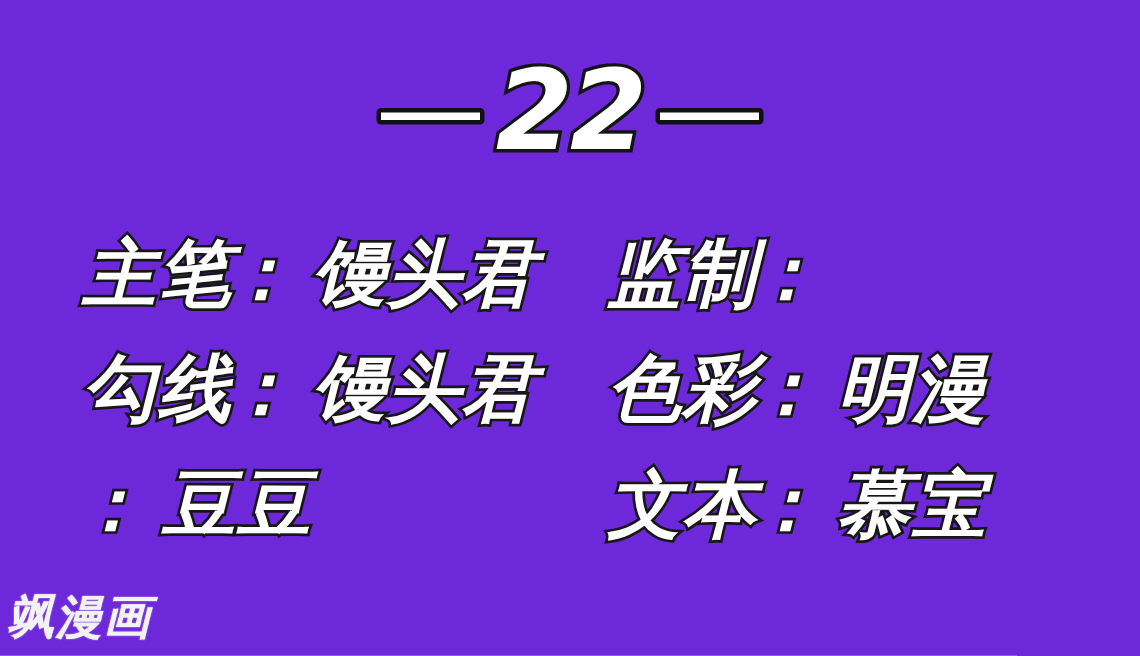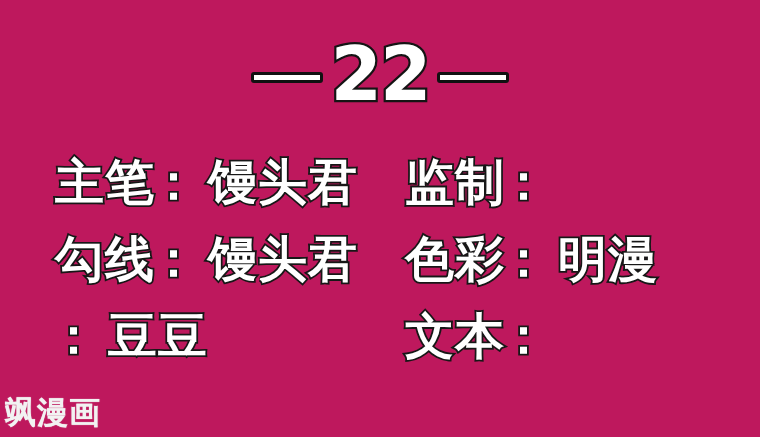--- a/index.html
+++ b/index.html
@@ -13,21 +13,22 @@
     background: #fdfdfd;
     font-family: "DejaVu Sans", "Liberation Sans", sans-serif;
     overflow: hidden;
     position: relative;
     -webkit-font-smoothing: antialiased;
   }
 
   #credits-page {
     position: absolute;
     inset: 0;
-    background: #be185d;
+    background: #6d28d9;
+    font-style: italic;
   }
 
   
   .chapter-header {
     position: absolute;
     top: 38px;
     left: 0;
     width: 760px;
     height: 78px;
     display: flex;
@@ -164,20 +165,21 @@
     </div>
 
     <div class="credit-row">
       <div class="credit-cell left">
         <span class="cjk-outline credit-colon">：</span>
         <span class="cjk-outline credit-name">豆豆</span>
       </div>
       <div class="credit-cell right">
         <span class="cjk-outline credit-role">文本</span>
         <span class="cjk-outline credit-colon">：</span>
+        <span class="cjk-outline credit-name">慕宝</span>
       </div>
     </div>
 
   </div>
 
   <div class="watermark">飒漫画</div>
 
 </div>
 
 </body></html>

